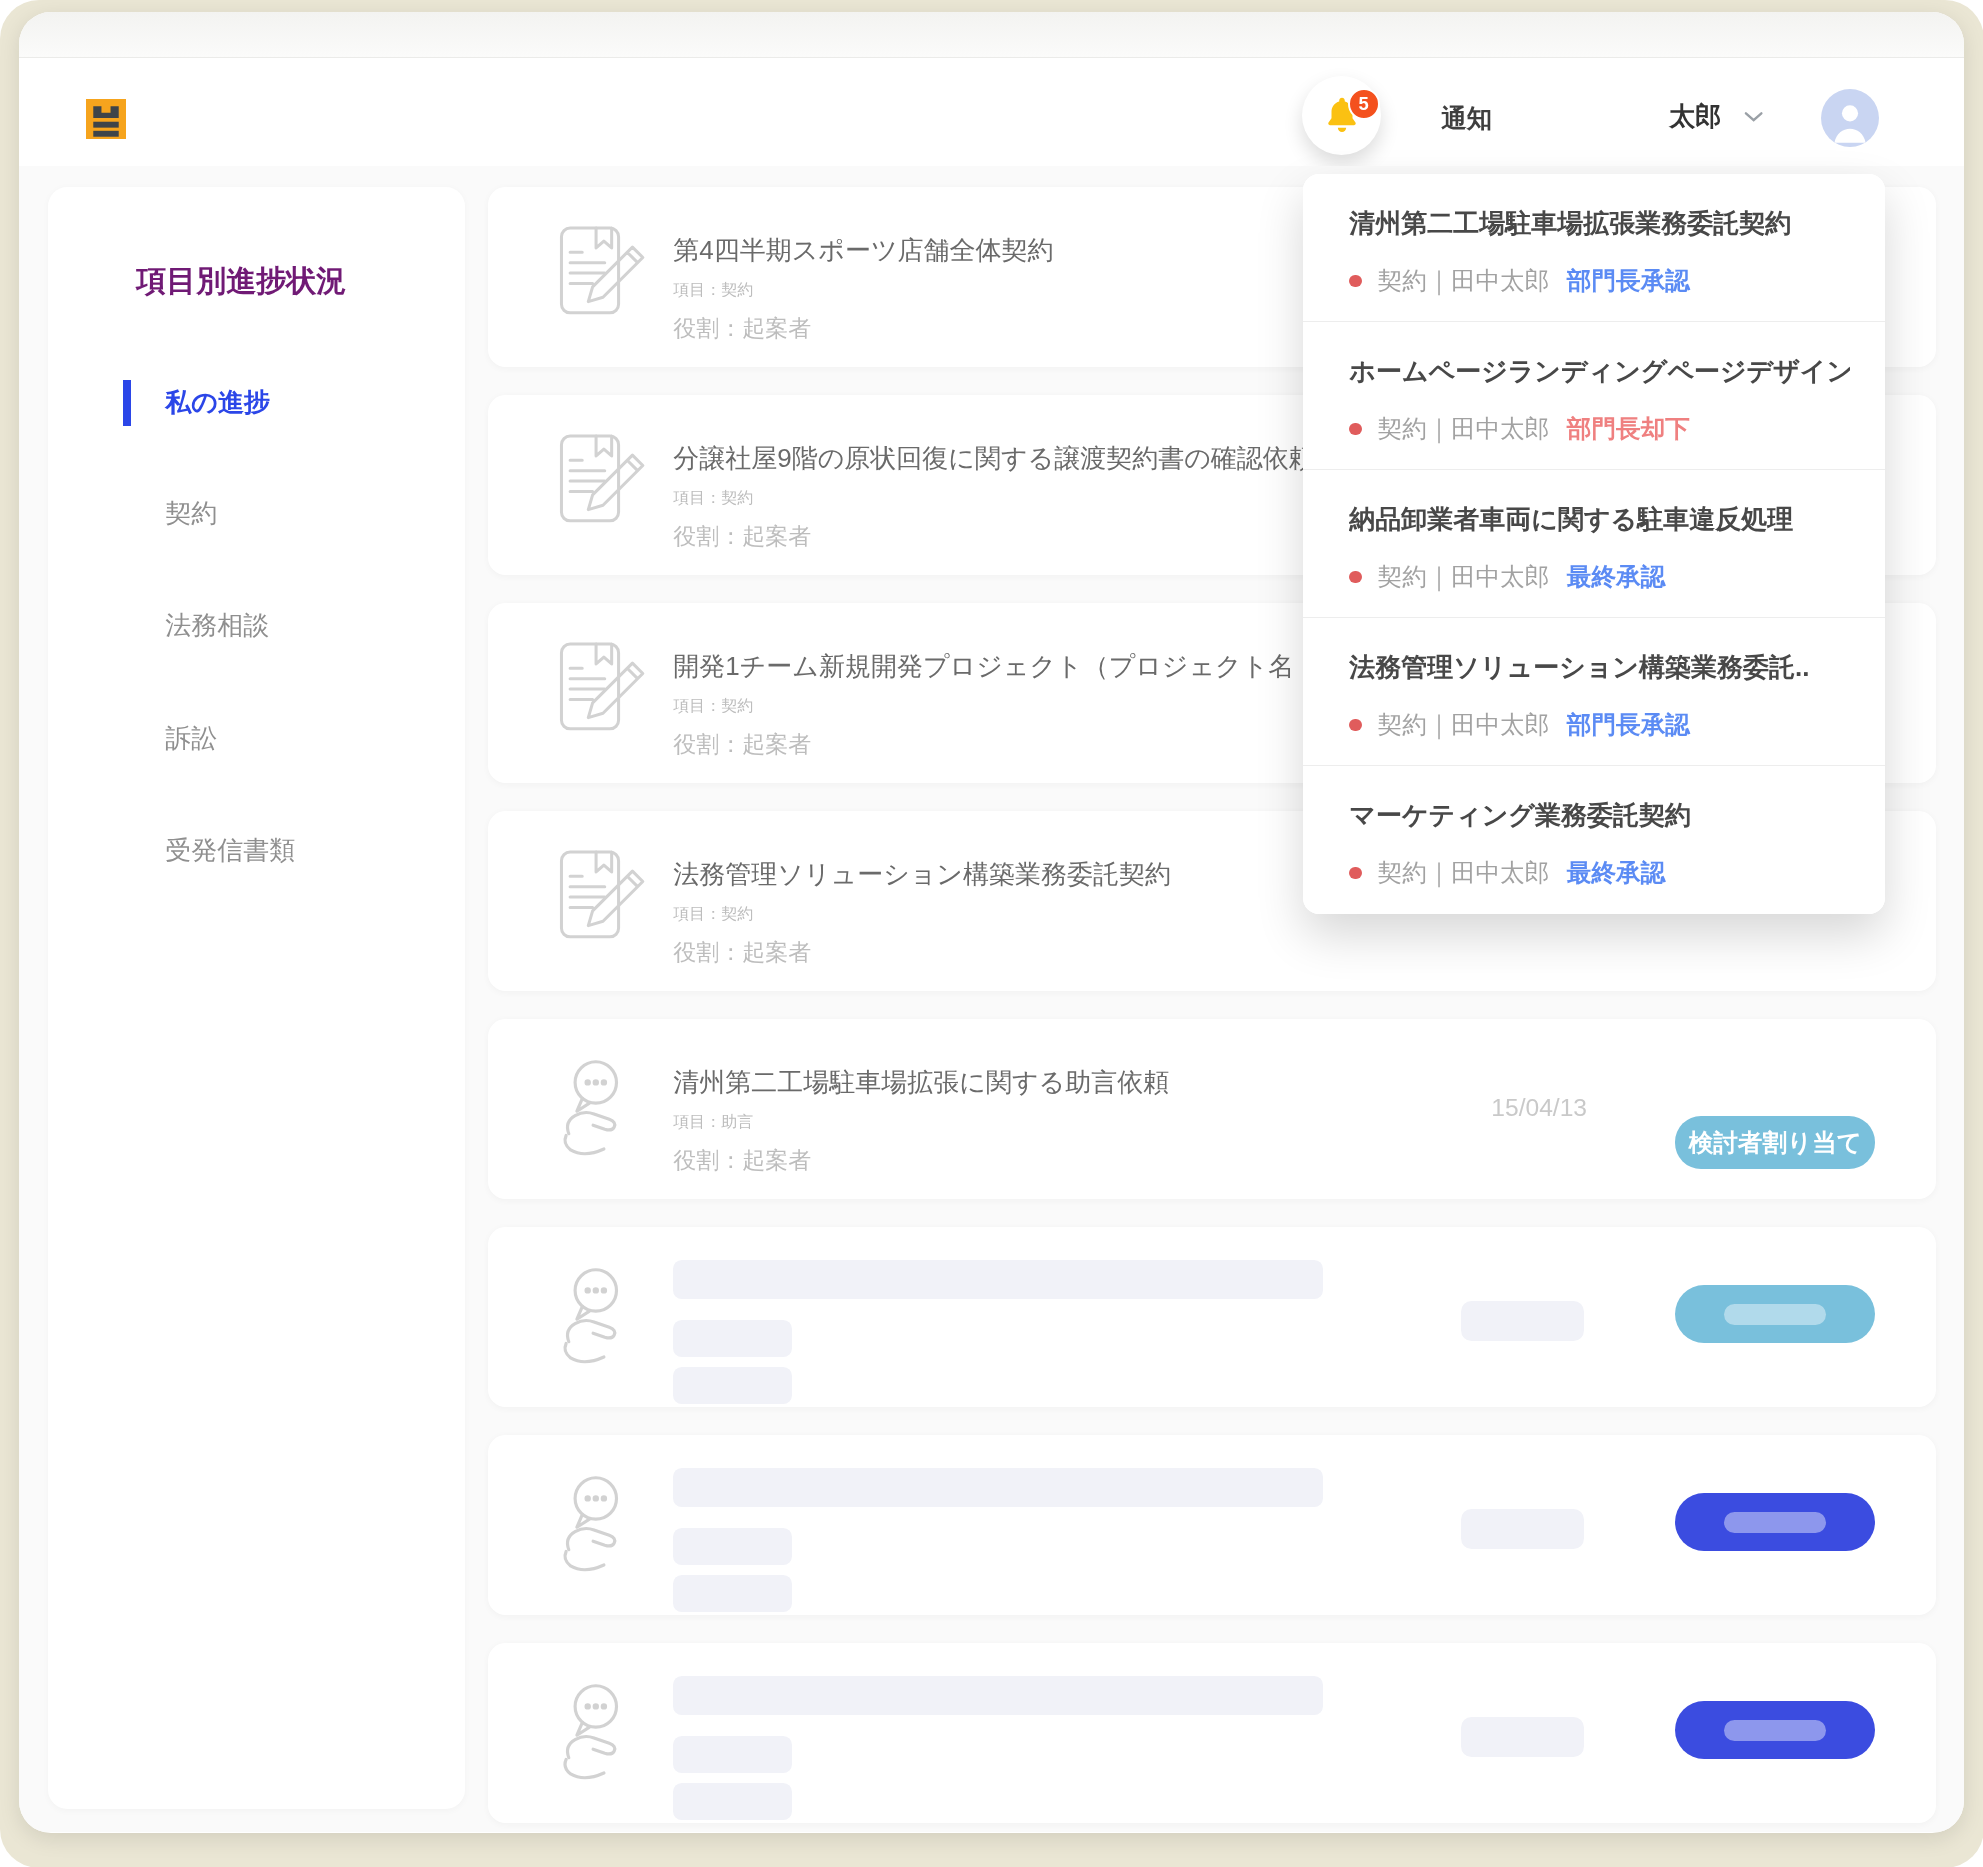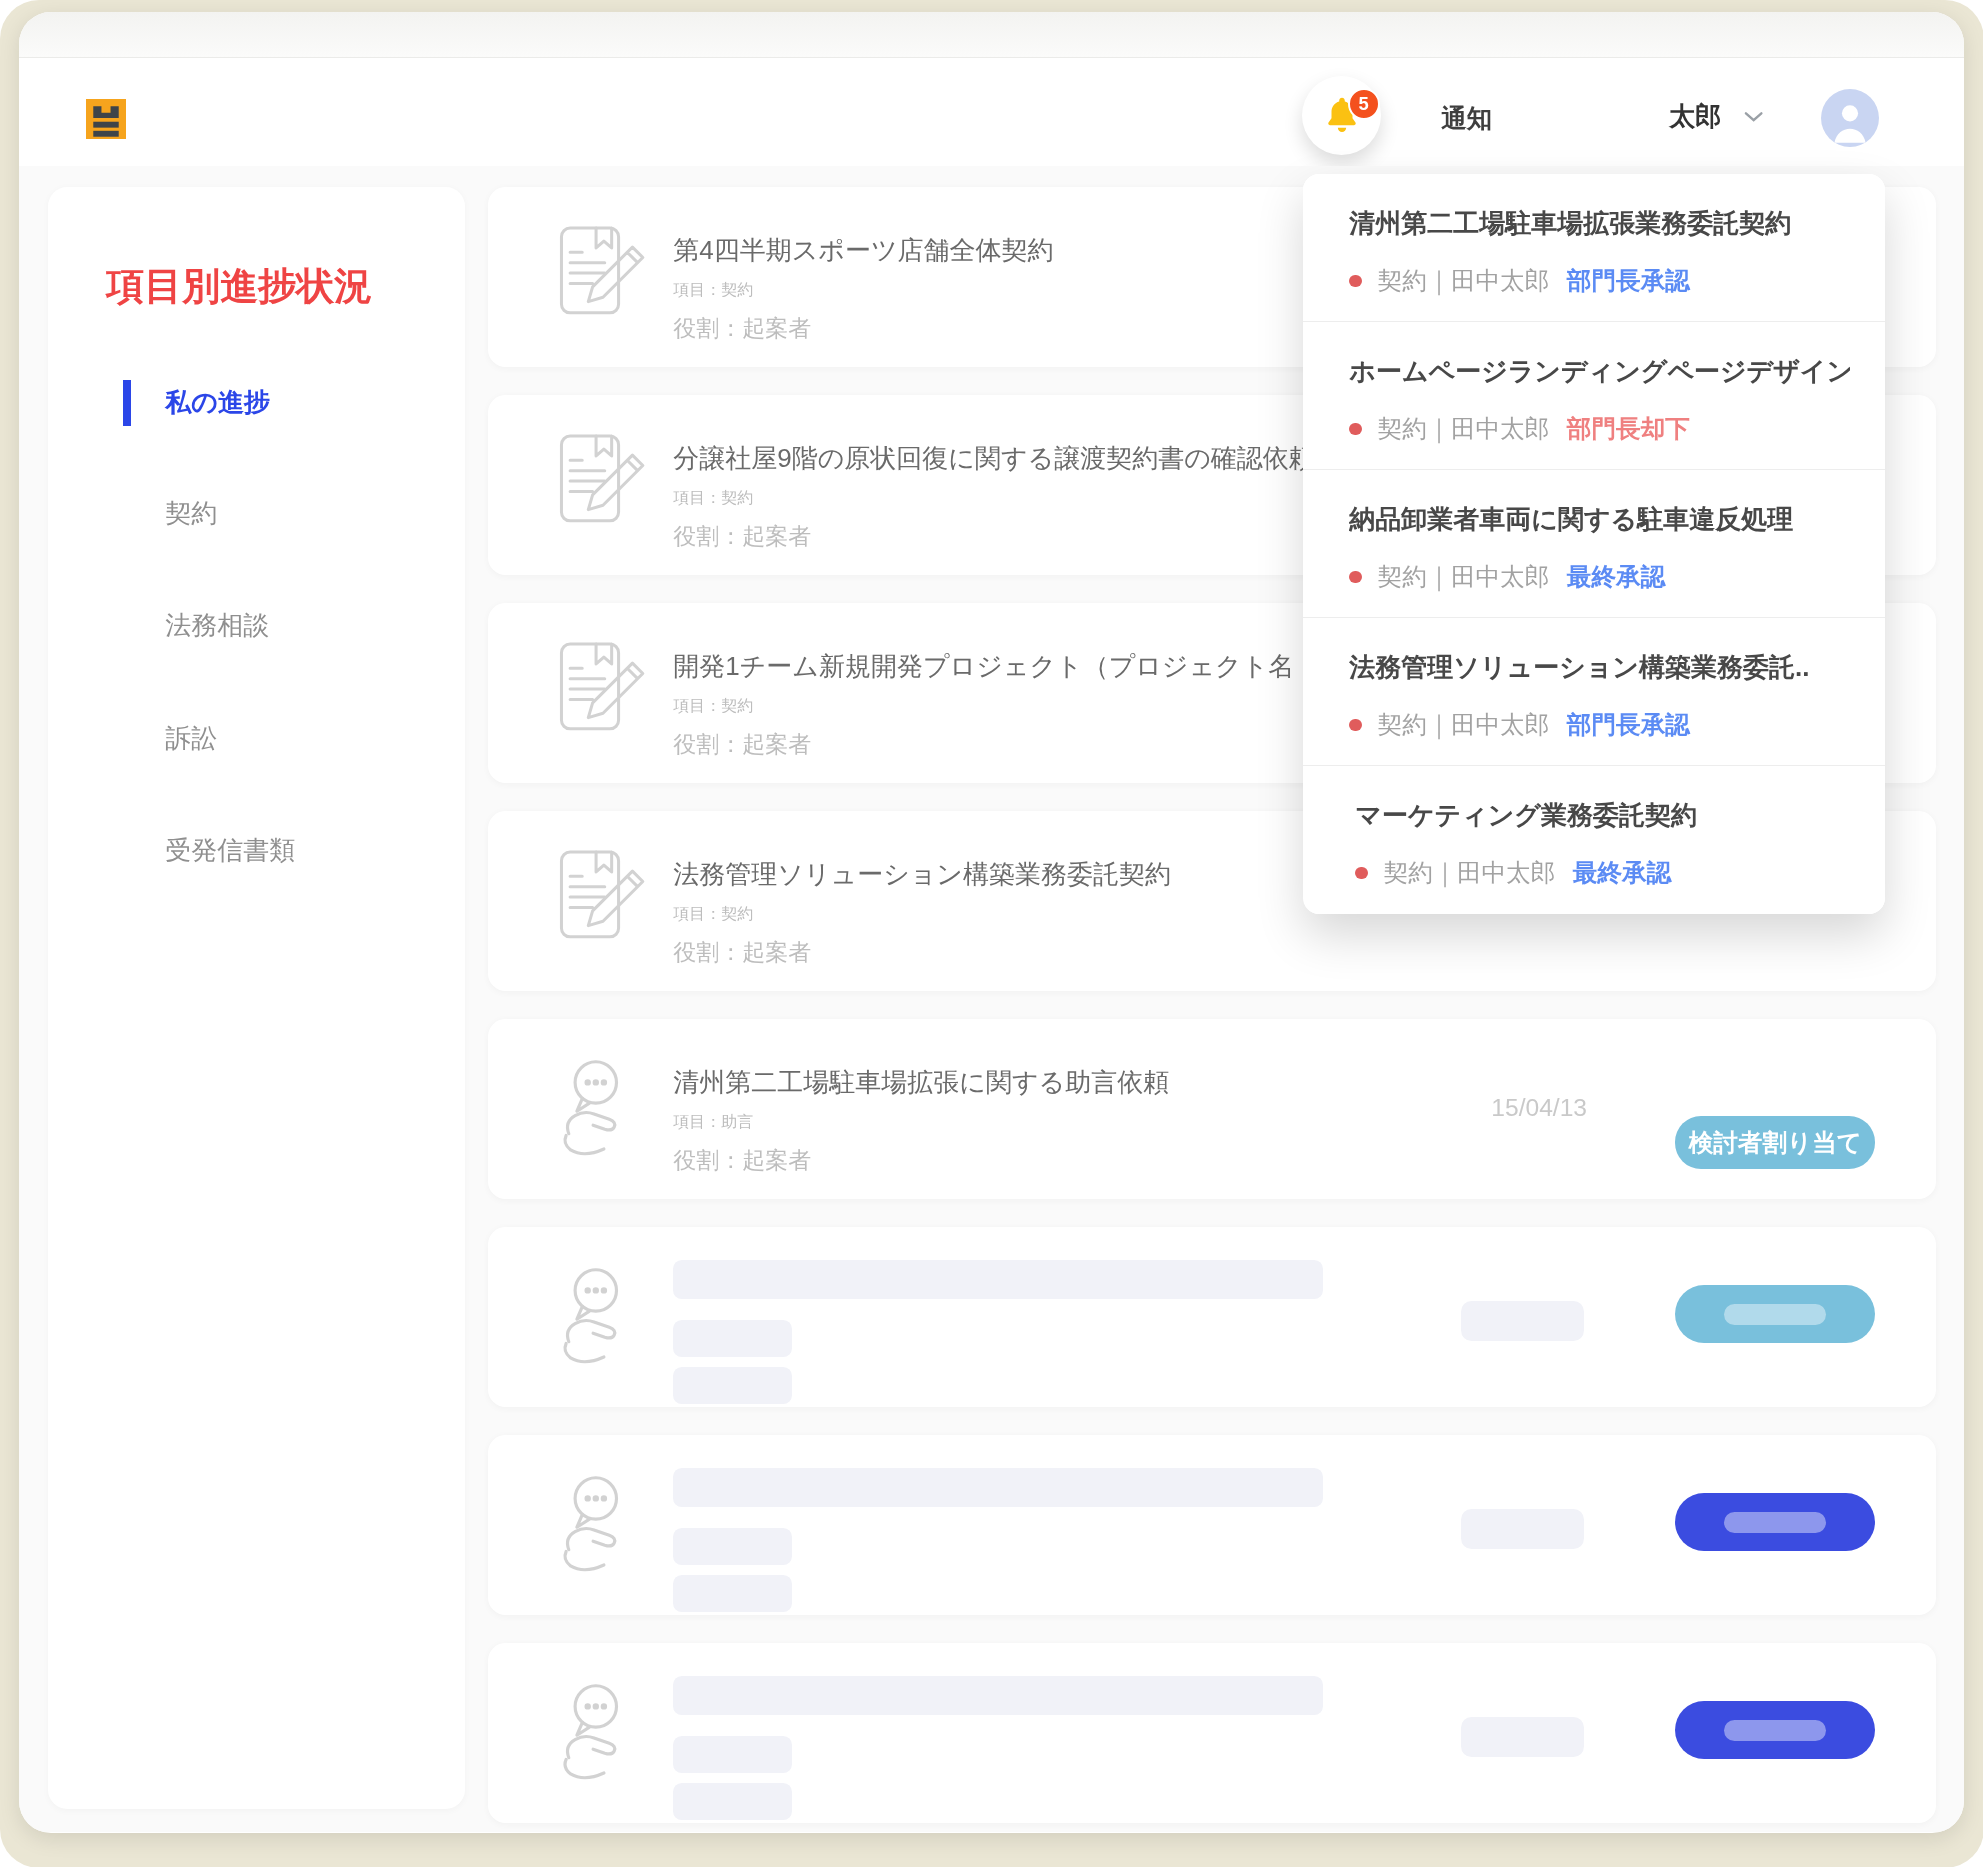--- a/index.html
+++ b/index.html
@@ -32,22 +32,22 @@
   .user-name { font-size:26px; font-weight:bold; color:#333; }
   .avatar { position:absolute; left:1802px; top:30px; width:58px; height:58px;
             border-radius:50%; background:#c9d5f2; overflow:hidden; cursor:pointer; }
   .avatar svg { position:absolute; left:7px; top:8.8px; width:44px; height:49px; }
 
   
   .main-bg { position:absolute; left:0; top:154px; width:100%; height:1666px; background:#fafafa; }
 
   .sidebar { position:absolute; left:29px; top:175px; width:417px; height:1622px;
              background:#fff; border-radius:19.3px; box-shadow:0 1.8px 7px rgba(0,0,0,0.03); }
-  .sb-title { position:absolute; left:58px; top:74px; font-size:38px;
-              font-weight:bold; color:#ef4444; }
+  .sb-title { position:absolute; left:88px; top:74px; font-size:30px;
+              font-weight:bold; color:#701a75; }
   .sb-item { position:absolute; left:117px; font-size:26px; color:#8f8f8f; cursor:pointer; }
   .sb-item.active { color:#2b46e8; font-weight:600; }
   .sb-bar { position:absolute; left:75px; top:193px; width:8px; height:46px; background:#2b46e8; }
 
   .card { position:absolute; left:469px; width:1448px; height:180px; background:#fff;
           border-radius:17.6px; box-shadow:0 1.8px 7px rgba(0,0,0,0.035); cursor:pointer; }
   .card .c-icon { position:absolute; left:70px; top:35px; width:90px; height:109px; }
   .card .c-title { position:absolute; left:185px; top:46px; width:1036px;
                    font-size:26px; font-weight:normal; color:#6a6a6a;
                    white-space:nowrap; overflow:hidden; }
@@ -69,21 +69,21 @@
   .pill[data-color="blue"] { background:#3b4ce0; }
   .pill .pill-inner { position:absolute; left:49px; top:18.4px; width:102px; height:21px;
                       border-radius:10.5px; background:rgba(255,255,255,0.42); }
 
   
   .dropdown { position:absolute; left:1284px; top:162px; width:582px;
               background:#fff; border-radius:16px; z-index:50;
               box-shadow:0 21px 48px rgba(0,0,0,0.16); overflow:hidden; }
   .notif-item { position:relative; height:148px; padding:32px 35px 0 46px;
                 border-bottom:0.9px solid #ededed; cursor:pointer; background:#fff; }
-  .notif-item:last-child { border-bottom:none;margin-left:6px; }
+  .notif-item:last-child { border-bottom:none; }
   .n-title { font-size:26px; font-weight:bold; color:#484848;
              white-space:nowrap; overflow:hidden; }
   .n-meta { display:flex; align-items:center; margin-top:23px; }
   .n-dot { width:12.3px; height:12.3px; border-radius:50%; background:#e05c5c;
            margin-right:16px; flex:none; }
   .n-meta-text { font-size:24.6px; color:#a2a2a2; white-space:nowrap; }
   .n-status { font-size:24.6px; font-weight:bold; margin-left:17.6px; white-space:nowrap; }
   .n-status[data-status="blue"] { color:#5b8bf4; }
   .n-status[data-status="red"]  { color:#ef8080; }
 </style>

